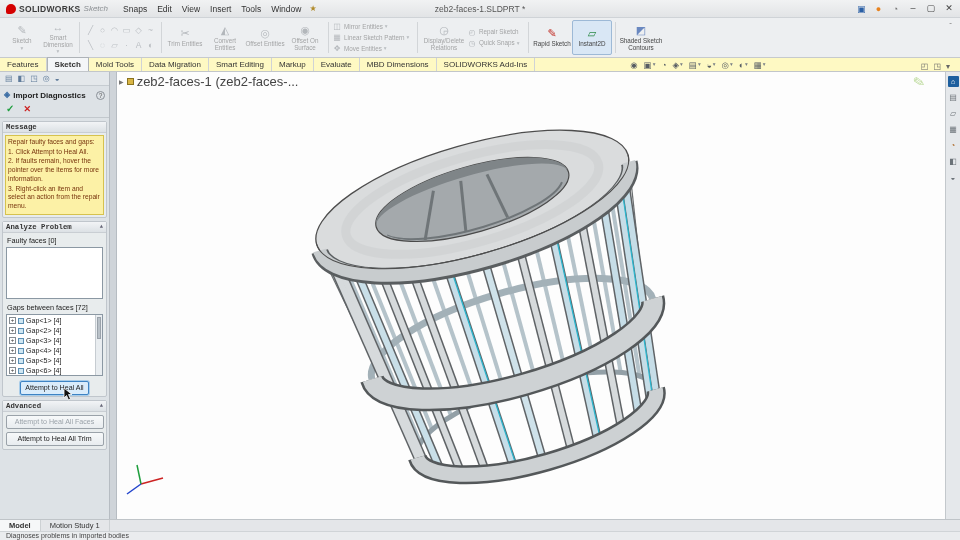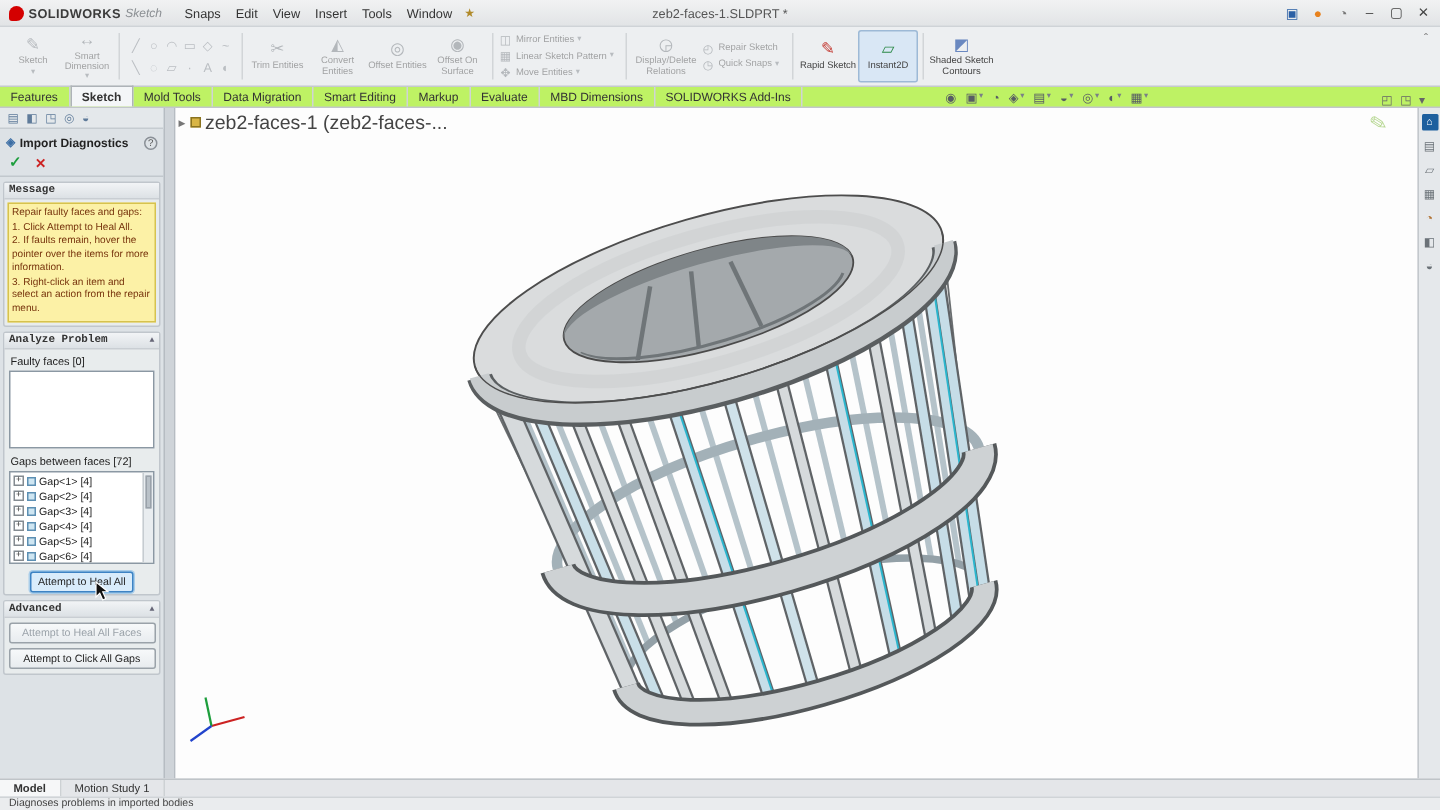--- a/index.html
+++ b/index.html
@@ -36,21 +36,21 @@
   .disabled { opacity:.45; }
   .rb-grid { display:grid; grid-template-columns:repeat(6,11px); grid-auto-rows:14px; align-content:center; gap:1px 1px; padding:0 2px; }
   .cell { text-align:center; font-size:8.5px; color:#7d838a; line-height:14px; }
   .rb-rows { display:flex; flex-direction:column; justify-content:center; gap:2px; width:82px; }
   .rb-row { display:flex; align-items:center; gap:2px; font-size:6.3px; color:#444; }
   .rb-row .rb-lbl { text-align:left; white-space:nowrap; }
   .active-tool { background:#d9e7f5; border:1px solid #9db9d6; border-radius:2px; }
   .collapse-caret { margin-left:auto; align-self:flex-start; font-size:8px; color:#777; padding:1px 4px; }
 
   
-  .tabrow { position:absolute; left:0; top:58px; width:960px; height:14px; background:#bef264;
+  .tabrow { position:absolute; left:0; top:58px; width:960px; height:14px; background:#fef9c3;
     border-bottom:1px solid #c2c6ca; display:flex; align-items:flex-end; }
   .cm-tab { padding:1px 7px; font-size:8px; color:#333; line-height:11px; border-right:1px solid #d0d3d6; white-space:nowrap; }
   .cm-tab.active { background:#f4f6f8; font-weight:bold; border:1px solid #aeb3b8; border-bottom:none; }
   .hud { display:flex; align-items:center; gap:6px; margin-left:95px; height:100%; }
   .hud-item { display:flex; align-items:center; gap:1px; font-size:8.5px; color:#575d63; }
   .tr-icons { margin-left:auto; display:flex; gap:5px; padding-right:10px; align-items:center; font-size:8px; color:#666; }
 
   
   .panel { position:absolute; left:0; top:72px; width:110px; height:447px; background:#dde2e6;
     border-right:1px solid #b6bcc2; font-size:7.5px; overflow:hidden; }
@@ -344,21 +344,21 @@
         </svg>
       </div>
     </div>
 
     <div class="group">
       <div class="group-hd">
         <span>Advanced</span>
         <span class="col-caret">▲</span>
       </div>
       <span class="btn block dim">Attempt to Heal All Faces</span>
-      <span class="btn block">Attempt to Click All Gaps</span>
+      <span class="btn block">Attempt to Heal All Trim</span>
     </div>
   </div>
 
   <div class="splitter"></div>
 
   <div class="viewport">
     <div class="breadcrumb">
       <span class="flyout">▶</span>
       <span class="part-ico"></span>
       <span class="bc-text">zeb2-faces-1 (zeb2-faces-...</span>

